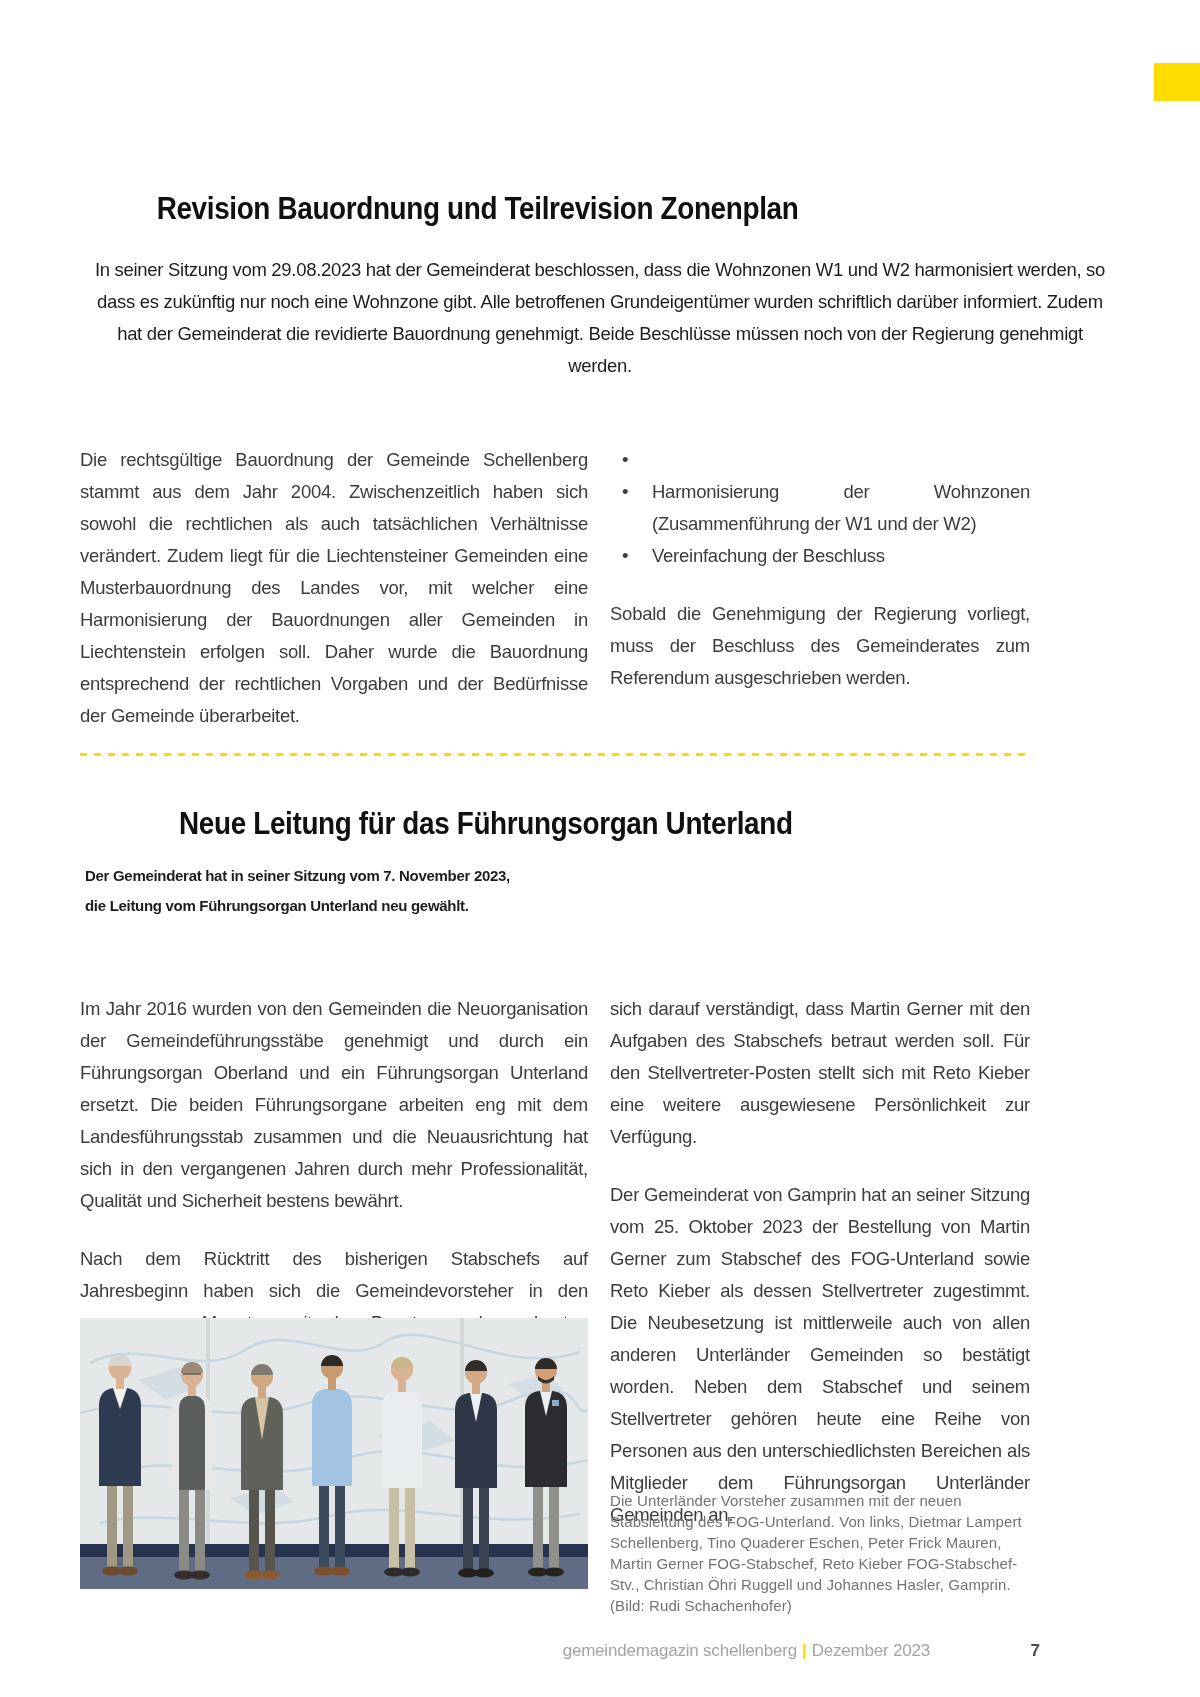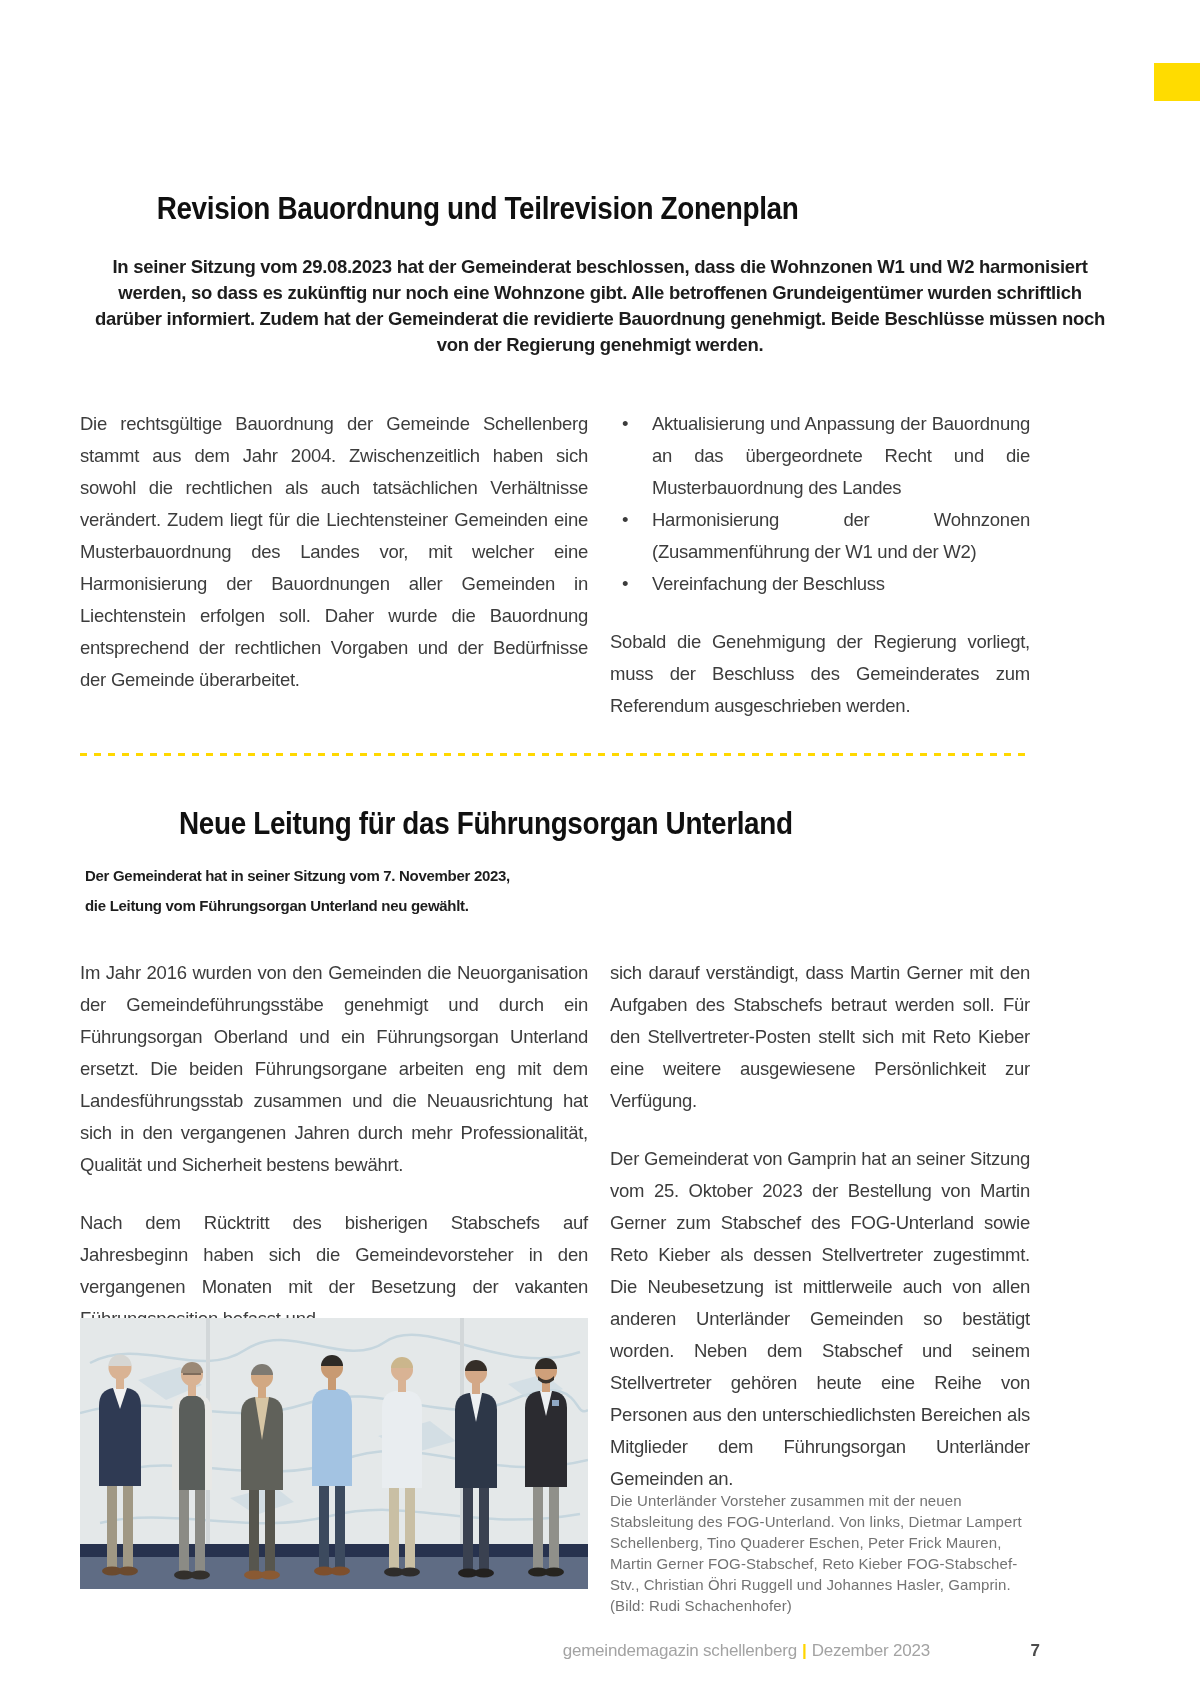--- a/index.html
+++ b/index.html
@@ -16,34 +16,34 @@
   }
   .article-title {
     position:absolute; left:0; width:956px; text-align:center;
     font-size:31px; font-weight:bold; color:#101010; letter-spacing:-0.4px;
   }
   .article-title .squeeze { display:inline-block; transform:scaleX(0.9); transform-origin:center; }
   #title1 { top:191px; }
   #title2 { top:806px;margin-left:8px; }
   .lead {
     position:absolute; left:85px; width:1030px; text-align:center;
-    font-size:18.5px; line-height:26px; font-weight:bold; color:#1d1d1d;
+    font-size:18.5px; line-height:32px; font-weight:normal; color:#1d1d1d;
     letter-spacing:-0.3px;
   }
   #lead1 { top:254px; }
   .subtitle {
     position:absolute; left:85px; width:1030px; text-align:left;
     font-size:15px; line-height:30px; font-weight:bold; color:#1d1d1d;
     letter-spacing:-0.3px; top:861px;
   }
   .body-text {
     font-size:18.5px; line-height:32px; color:#3c3c3c;
     text-align:justify; letter-spacing:-0.25px;
   }
-  .col { position:absolute; }
+  .col { position:absolute;margin-top:36px; }
   #col-l1 { left:80px; top:408px; width:508px; }
   #col-r1 { left:610px; top:408px; width:420px; }
   #col-l2 { left:80px; top:957px; width:508px; }
   #col-r2 { left:610px; top:957px; width:420px; }
   .para + .para { margin-top:26px; }
   .bullet-row { display:flex; }
   .bullet-dot { width:42px; padding-left:12px; flex:0 0 42px; }
   .bullet-text { flex:1; text-align:justify; }
   .outro { margin-top:26px; }
   .dashed-divider {
@@ -79,21 +79,20 @@
 <p class="lead" id="lead1">In seiner Sitzung vom 29.08.2023 hat der Gemeinderat beschlossen, dass die Wohnzonen W1 und W2 harmonisiert werden, so dass es zukünftig nur noch eine Wohnzone gibt. Alle betroffenen Grundeigentümer wurden schriftlich darüber informiert. Zudem hat der Gemeinderat die revidierte Bauordnung genehmigt. Beide Beschlüsse müssen noch von der Regierung genehmigt werden.</p>
 
 <div class="col body-text" id="col-l1">
   <p class="para">Die rechtsgültige Bauordnung der Gemeinde Schellenberg stammt aus dem Jahr 2004. Zwischenzeitlich haben sich sowohl die rechtlichen als auch tatsächlichen Verhältnisse verändert. Zudem liegt für die Liechtensteiner Gemeinden eine Musterbauordnung des Landes vor, mit welcher eine Harmonisierung der Bauordnungen aller Gemeinden in Liechtenstein erfolgen soll. Daher wurde die Bauordnung entsprechend der rechtlichen Vorgaben und der Bedürfnisse der Gemeinde überarbeitet.</p>
 </div>
 
 <div class="col body-text" id="col-r1">
   <div>
     <div class="bullet-row">
       <span class="bullet-dot">•</span>
-      <span class="bullet-text">Aktualisierung und Anpassung der Bauordnung an das übergeordnete Recht und die Musterbauordnung des Landes</span>
     </div>
     <div class="bullet-row">
       <span class="bullet-dot">•</span>
       <span class="bullet-text">Harmonisierung der Wohnzonen (Zusammenführung der W1 und der W2)</span>
     </div>
     <div class="bullet-row">
       <span class="bullet-dot">•</span>
       <span class="bullet-text">Vereinfachung der Beschluss</span>
     </div>
   </div>

